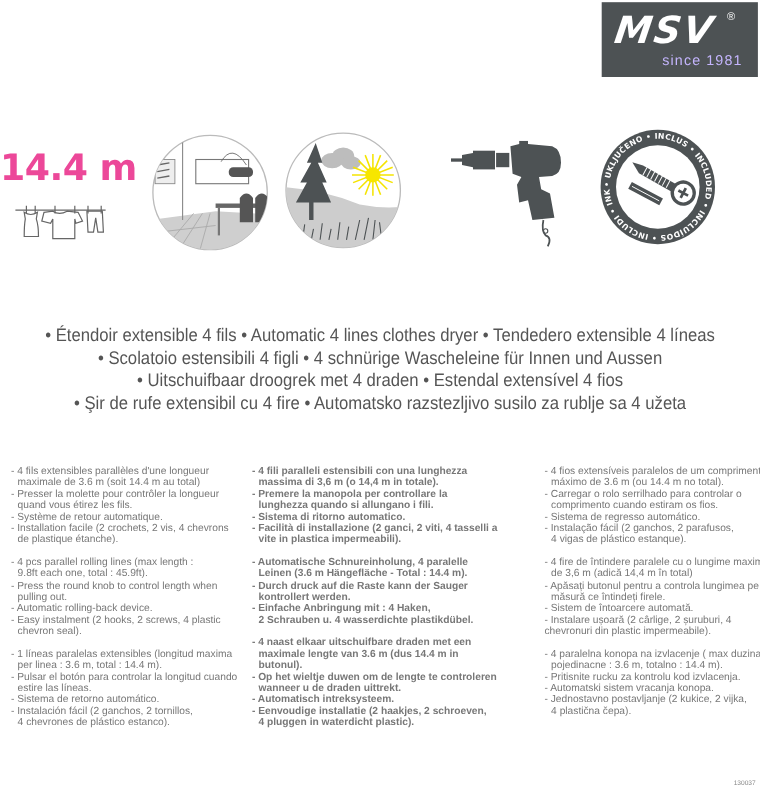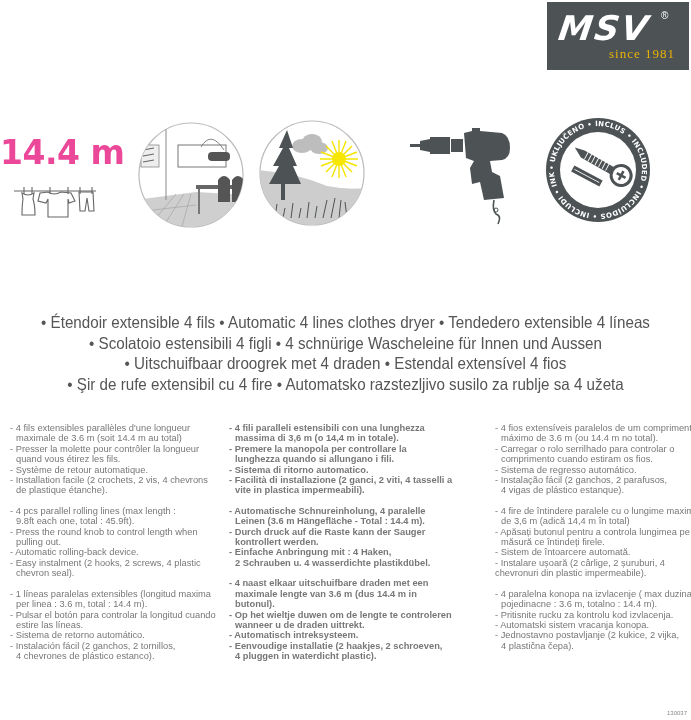--- a/index.html
+++ b/index.html
@@ -12,38 +12,38 @@
   }
   .logo-text {
     position: absolute; left: 12px; top: 6px;
     font-family: "DejaVu Sans", sans-serif; font-weight: bold; font-style: italic;
     font-size: 34px; letter-spacing: 2px; color: #ffffff;
     transform: skewX(-8deg);
   }
   .logo-reg { position: absolute; left: 114px; top: 8px; font-size: 10px; color: #fff; }
   .logo-since {
     position: absolute; right: 14px; bottom: 8px;
-    font-size: 13px; letter-spacing: 1px; color: #eab308; font-family: Liberation Serif, serif;
+    font-size: 13px; letter-spacing: 1px; color: #c4b5fd;
   }
 
   .length-label {
     position: absolute; left: 0px; top: 133px;
     font-family: "DejaVu Sans", sans-serif; font-weight: bold;
     font-size: 33px; color: #ec4899; letter-spacing: -0.5px;
   }
   .clothes-icon { position: absolute; left: 10px; top: 185px; width: 90px; height: 35px; }
 
   .circle-icon { position: absolute; width: 110px; height: 110px; }
   .indoor-icon { left: 136px; top: 120px; }
   .outdoor-icon { left: 257px; top: 118px; }
   .drill-icon { position: absolute; left: 410px; top: 128px; width: 112px; height: 98px; }
   .included-icon { position: absolute; left: 545px; top: 117px; width: 106px; height: 106px; }
 
   .title-block {
-    position: absolute; left: 0; top: 312px; width: 691px;
+    position: absolute; left: 0; top: 295px; width: 691px;
     text-align: center; font-size: 16.5px; line-height: 20.5px; color: #555;
     font-family: "Liberation Sans", sans-serif;
   }
   .title-line { display: block; white-space: nowrap; transform: scaleX(0.92); }
 
   .desc-col {
     position: absolute; top: 423px;
     font-size: 9.3px; line-height: 10.4px; color: #777;
     font-family: "Liberation Sans", sans-serif;
   }

